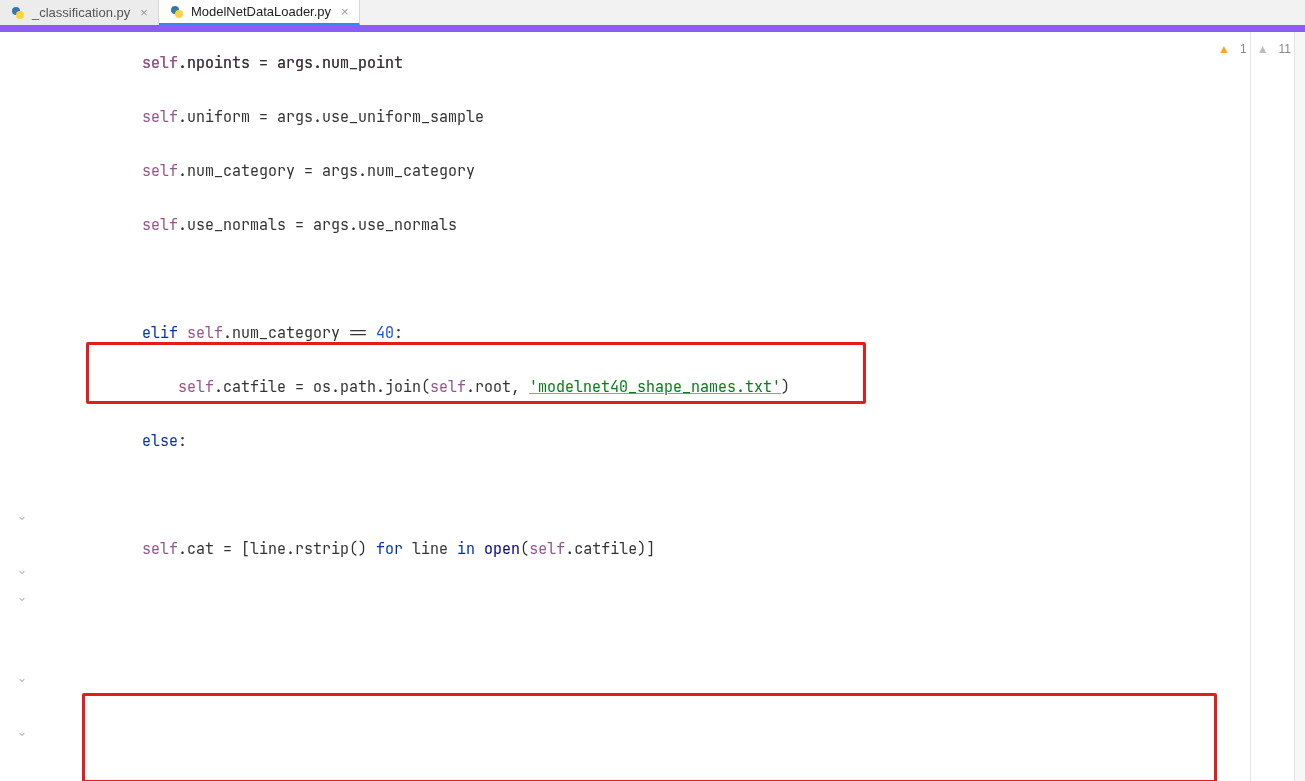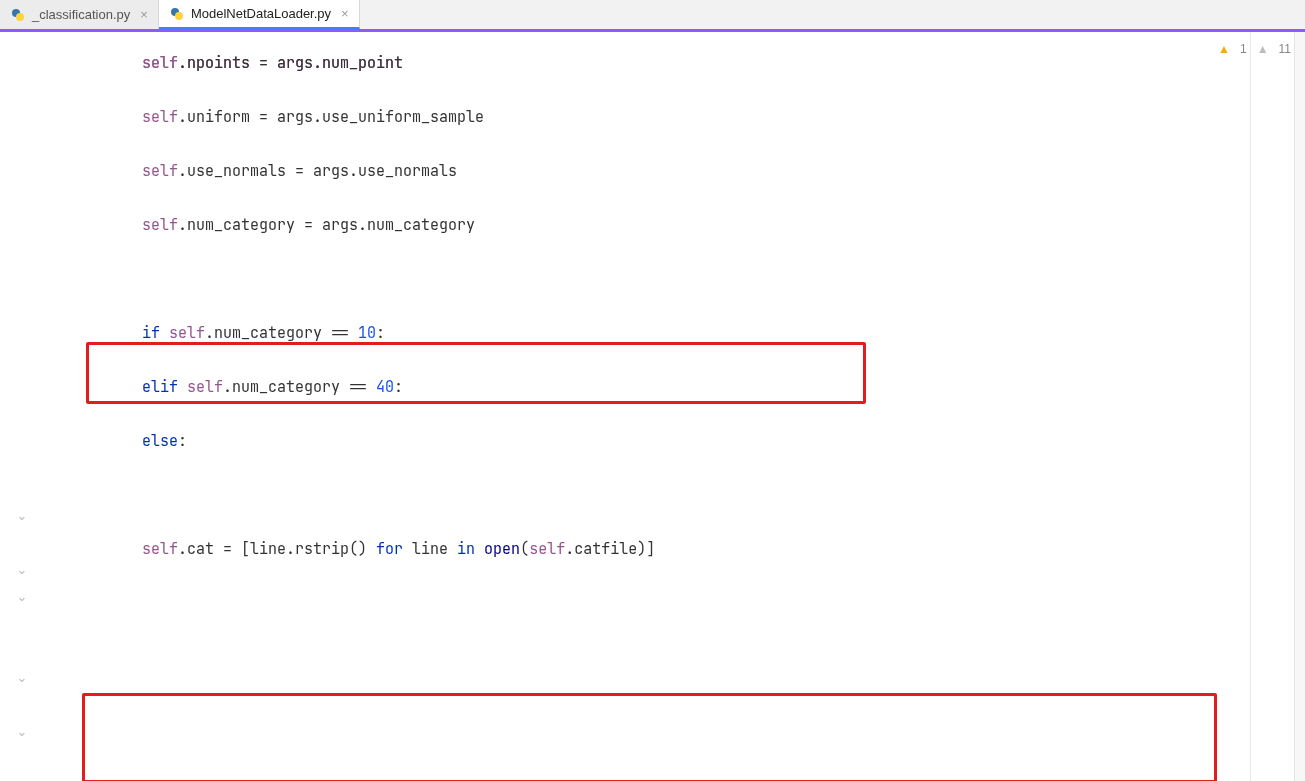--- a/index.html
+++ b/index.html
@@ -11,21 +11,21 @@
   width: 1305px;
   height: 781px;
   overflow: hidden;
   position: relative;
 }
 .tabbar {
   display: flex;
   align-items: stretch;
   height: 32px;
   background: #f2f2f2;
-  border-bottom: 3px solid #8b5cf6;
+  border-bottom: 7px solid #8b5cf6;
 }
 .tab {
   display: flex;
   align-items: center;
   padding: 0 10px;
   gap: 6px;
   border-right: 1px solid #d8d8d8;
   background: #ececec;
   color: #555;
   font-size: 13px;
@@ -151,25 +151,25 @@
     <div class="fold-mark" style="top:640px">⌄</div>
     <div class="fold-mark" style="top:694px">⌄</div>
   </div>
   <div class="code-area">
     <div class="vline"></div>
 
     <pre class="code"><span class="line">        <span class="self">self.npoints = args.num_point</span></span></pre>
 
 <pre class="code" style="position:absolute;top:18px;left:0;"><span class="line">        <span class="self">self</span>.npoints = args.num_point</span>
 <span class="line">        <span class="self">self</span>.uniform = args.use_uniform_sample</span>
+<span class="line">        <span class="self">self</span>.num_category = args.num_category</span>
 <span class="line">        <span class="self">self</span>.use_normals = args.use_normals</span>
-<span class="line">        <span class="self">self</span>.num_category = args.num_category</span>
 <span class="line"></span>
-<span class="line">        <span class="kw">if </span><span class="self">self</span><span>.num_category == </span><span class="num">10</span><span>:</span></span>
 <span class="line">        <span class="kw">elif </span><span class="self">self</span><span>.num_category == </span><span class="num">40</span><span>:</span></span>
+<span class="line">            <span class="self">self</span><span>.catfile = os.path.join(</span><span class="self">self</span><span>.root, </span><span class="str underline">'modelnet40_shape_names.txt'</span><span>)</span></span>
 <span class="line">        <span class="kw">else</span><span>:</span></span>
 <span class="line"></span>
 <span class="line">        <span class="self">self</span><span>.cat = [line.rstrip() </span><span class="kw">for </span><span>line </span><span class="kw">in </span><span class="builtin">open</span><span>(</span><span class="self">self</span><span>.catfile)]</span></span>
 
 
 
 
 
 
 

